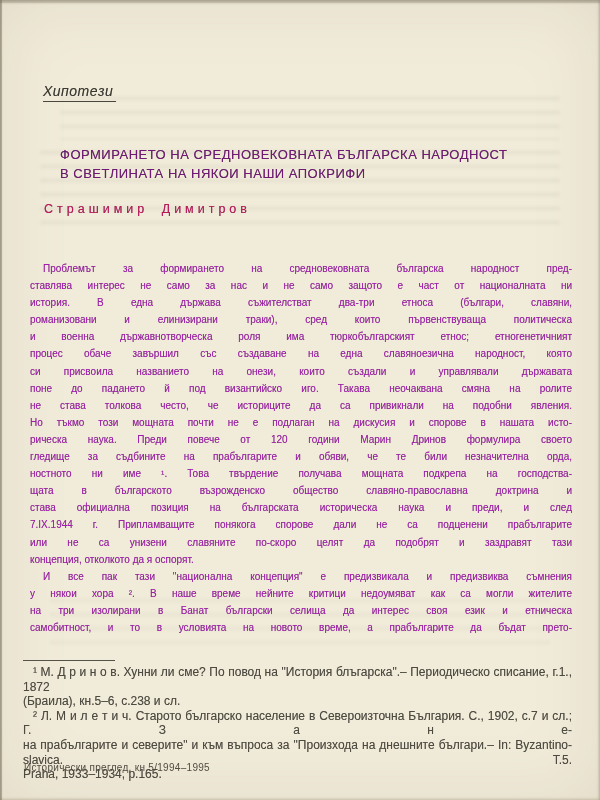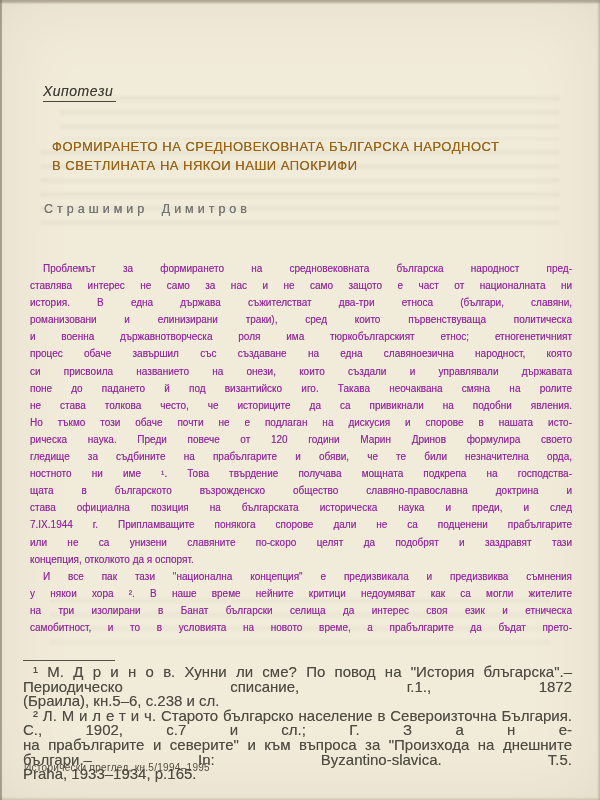--- a/index.html
+++ b/index.html
@@ -33,49 +33,49 @@
 
   .kicker{
     position:absolute;left:43px;top:83px;
     font-size:14px;font-style:italic;letter-spacing:.5px;
     color:#3c3a33;
     border-bottom:1.2px solid #4a473e;
     padding:0 3px 2px 0;
     text-shadow:0 0 .4px rgba(60,56,48,.55);
   }
   .title{
-    position:absolute;left:44px;top:130px;width:530px;margin:8px;
+    position:absolute;left:44px;top:130px;width:530px;margin:16px;
     font-size:13px;font-weight:400;line-height:18.5px;letter-spacing:.5px;
-    color:#a16207;
+    color:#701a75;
     text-shadow:0 0 .5px rgba(59,57,51,.65);
   }
   .author{
     position:absolute;left:44px;top:202px;
     font-size:12.5px;letter-spacing:4px;word-spacing:6px;
-    color:#737373;
+    color:#be185d;
     text-shadow:0 0 .4px rgba(61,59,52,.6);
   }
   .body-text{
     position:absolute;left:30px;top:260px;width:542px;
     font-size:10px;line-height:17.1px;
     color:#a21caf;
     text-shadow:0 0 .4px rgba(69,66,56,.5);
   }
   .line{text-align:justify;text-align-last:justify;}
   .para .line:first-child{text-indent:13px;}
   .para .line:last-child{text-align-last:left;}
   .para.para-2 .line:last-child{text-align-last:justify;}
 
   .fn-rule{
     position:absolute;left:23px;top:660px;width:92px;height:1.3px;
     background:#55524a;
   }
   .footnotes{
     position:absolute;left:23px;top:665px;width:549px;
-    font-size:15px;line-height:14.6px;
+    font-size:12px;line-height:14.6px;
     color:#4d4a40;
     text-shadow:0 0 .3px rgba(77,74,64,.5);
   }
   .footnote .line{text-align:justify;text-align-last:justify;}
   .footnote .line:first-child{text-indent:10px;}
   .footnote .line:last-child{text-align-last:left;}
 
   .footer{
     position:absolute;left:24px;top:762px;
     font-size:10px;letter-spacing:.3px;
@@ -100,21 +100,21 @@
     <div class="para para-1">
         <div class="line">Проблемът за формирането на средновековната българска народност пред-</div>
         <div class="line">ставлява интерес не само за нас и не само защото е част от националната ни</div>
         <div class="line">история. В една държава съжителстват два-три етноса (българи, славяни,</div>
         <div class="line">романизовани и елинизирани траки), сред които първенствуваща политическа</div>
         <div class="line">и военна държавнотворческа роля има тюркобългарският етнос; етногенетичният</div>
         <div class="line">процес обаче завършил със създаване на една славяноезична народност, която</div>
         <div class="line">си присвоила названието на онези, които създали и управлявали държавата</div>
         <div class="line">поне до падането й под византийско иго. Такава неочаквана смяна на ролите</div>
         <div class="line">не става толкова често, че историците да са привикнали на подобни явления.</div>
-        <div class="line">Но тъкмо този обаче почти не е подлаган на дискусия и спорове в нашата исто-</div>
+        <div class="line">Но тъкмо този мощната почти не е подлаган на дискусия и спорове в нашата исто-</div>
         <div class="line">рическа наука. Преди повече от 120 години Марин Дринов формулира своето</div>
         <div class="line">гледище за съдбините на прабългарите и обяви, че те били незначителна орда,</div>
         <div class="line">ностното ни име ¹. Това твърдение получава мощната подкрепа на господства-</div>
         <div class="line">щата в българското възрожденско общество славяно-православна доктрина и</div>
         <div class="line">става официална позиция на българската историческа наука и преди, и след</div>
         <div class="line">7.IX.1944 г. Припламващите понякога спорове дали не са подценени прабългарите</div>
         <div class="line">или не са унизени славяните по-скоро целят да подобрят и заздравят тази</div>
         <div class="line">концепция, отколкото да я оспорят.</div>
       </div>
     <div class="para para-2">

